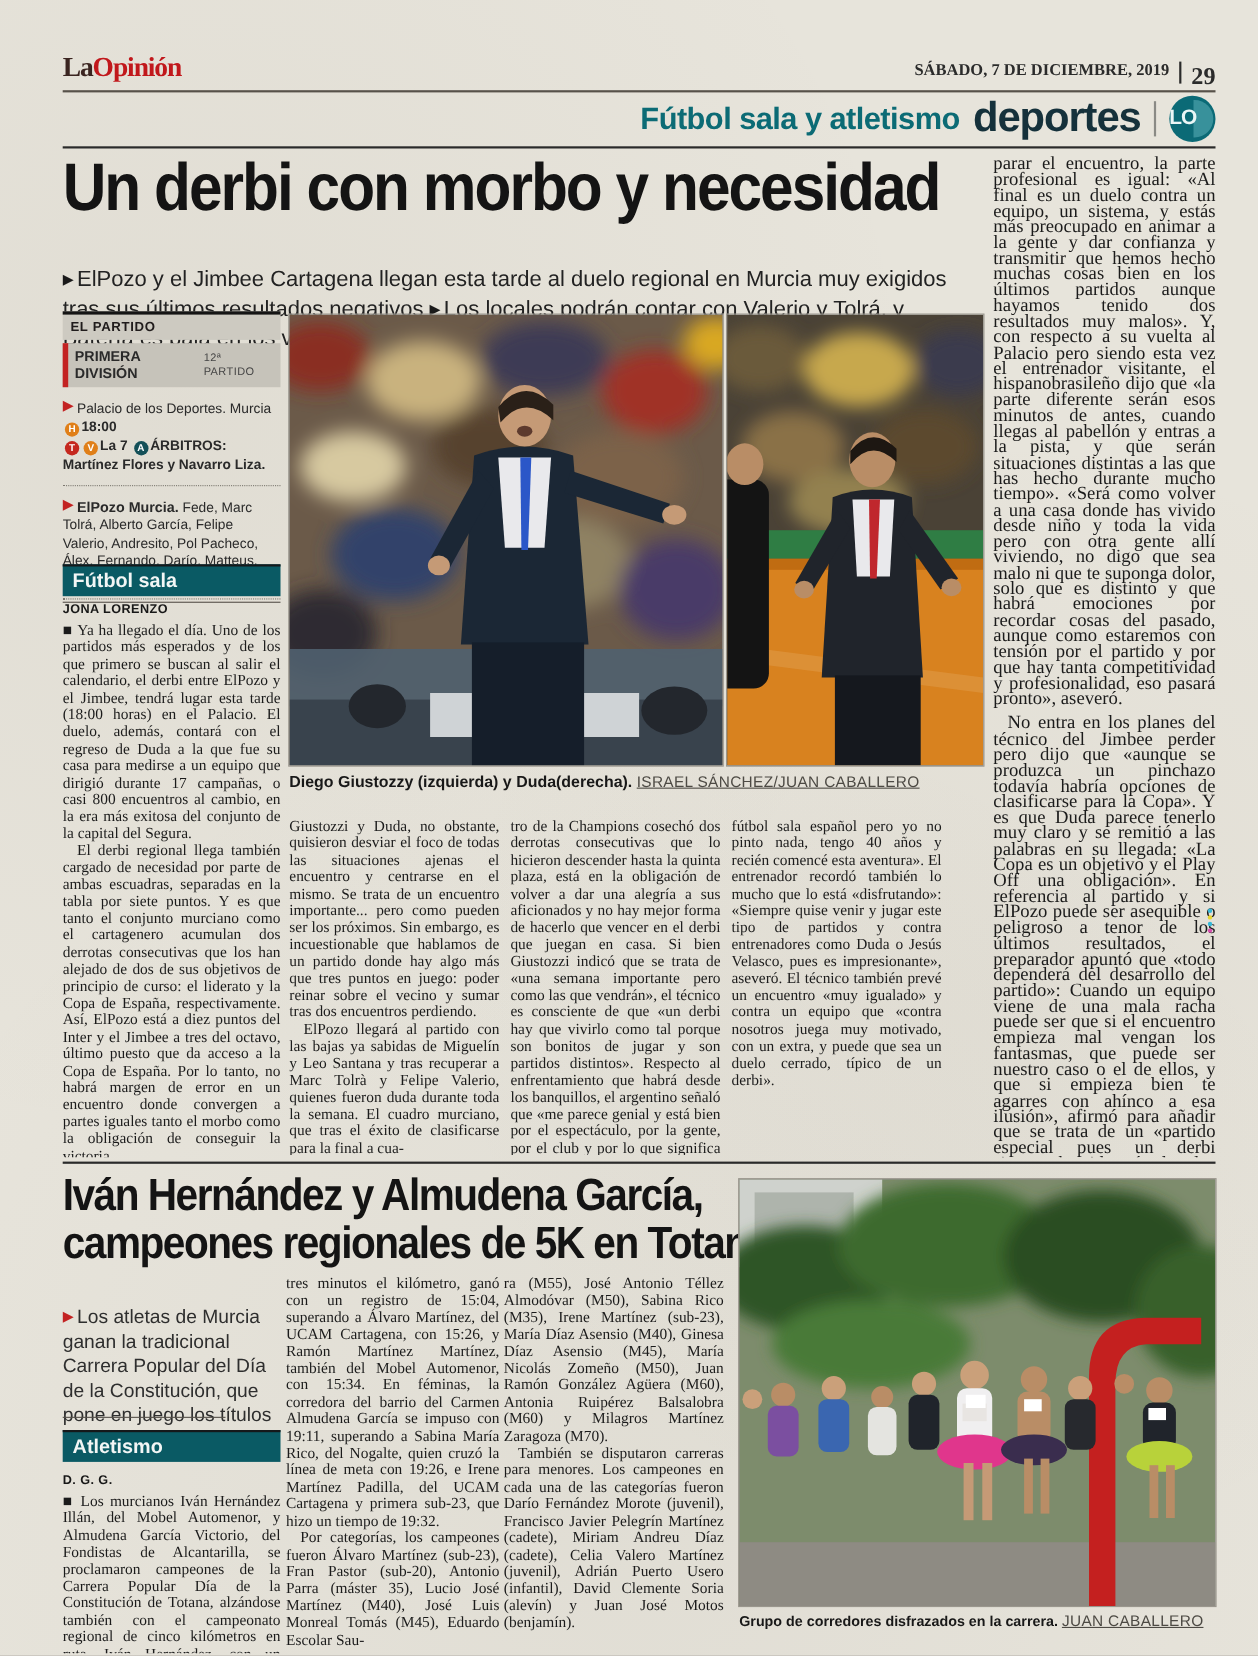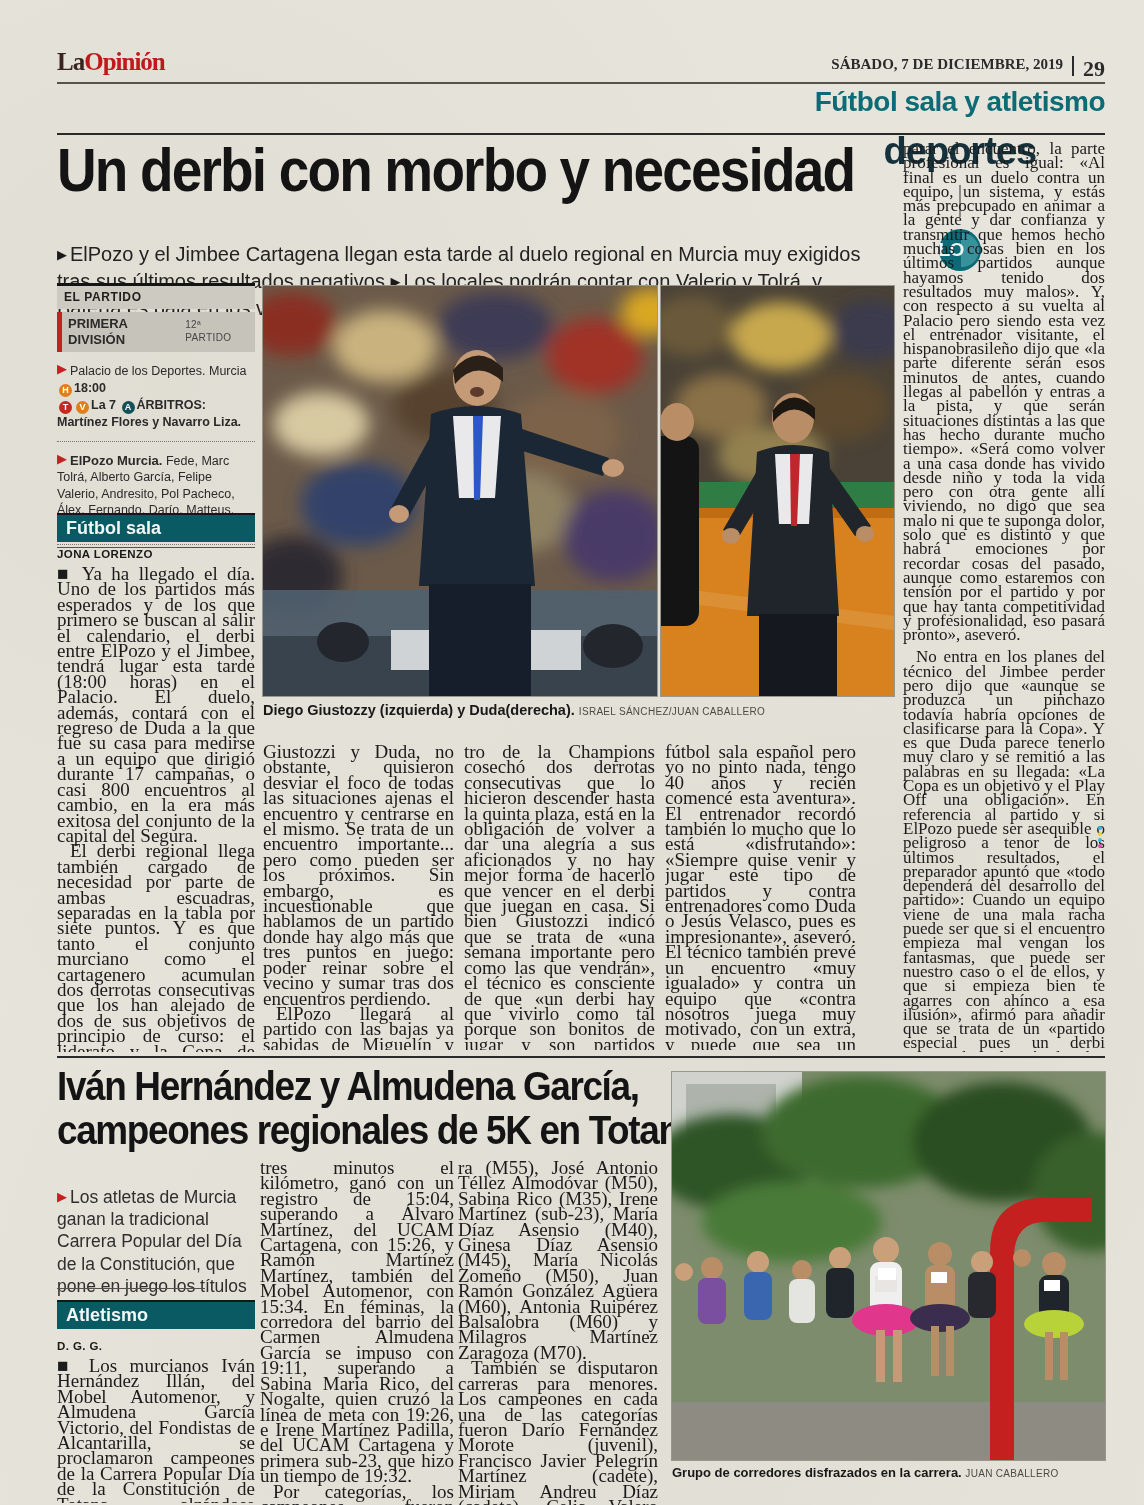--- a/index.html
+++ b/index.html
@@ -12,21 +12,21 @@
   .abs{position:absolute;}
   
   .mast-logo{left:57px;top:48px;font-family:"Liberation Serif",serif;font-weight:bold;font-size:25px;letter-spacing:-1px;}
   .mast-logo .la{color:#3a2420;}
   .mast-logo .op{color:#c1181c;}
   .mast-rule{left:57px;top:82px;width:1048px;height:2px;background:#57524a;}
   .mast-date{right:39px;top:56px;font-family:"Liberation Serif",serif;font-weight:bold;font-size:15px;color:#2b2b2b;display:flex;gap:9px;}
   .mast-date .sep{width:2px;height:20px;background:#2b2b2b;display:inline-block;}
   .mast-date .pg{font-size:22px;}
   
-  .section-bar{right:39px;top:86px;display:flex;align-items:center;gap:12px;flex-direction:column;}
+  .section-bar{right:39px;top:86px;display:flex;align-items:center;gap:12px;}
   .kicker{color:#0c6b75;font-weight:bold;font-size:28px;letter-spacing:-.5px;}
   .brand{color:#15313b;font-weight:bold;font-size:38px;letter-spacing:-1px;}
   .brand-sep{width:2px;height:32px;background:#8a8a85;}
   .lo-badge{width:42px;height:42px;border-radius:50%;background:#0b6a76;position:relative;display:flex;align-items:center;}
   .lo-badge:before{content:"";position:absolute;right:2px;top:4px;width:18px;height:34px;border-radius:0 17px 17px 0;background:#5fb0ba;opacity:.55;}
   .lo-badge span{position:relative;color:#eaf6f6;font-weight:bold;font-size:19px;letter-spacing:-1px;}
   .section-rule{left:57px;top:133px;width:1048px;height:2px;background:#2a2a2a;}
   
   .headline{left:57px;top:140px;font-size:61px;font-weight:bold;color:#141414;letter-spacing:-2px;line-height:1;white-space:nowrap;}
   .condense{display:inline-block;transform:scaleX(.9);transform-origin:0 50%;}
@@ -49,36 +49,36 @@
   .ci.red{background:#c5281f;}
   .ci.dark{background:#145058;}
   
   .sec-label{width:198px;height:29px;background:#0a5a64;border-top:2px solid #15181a;color:#f2f6f5;font-weight:bold;font-size:18px;display:flex;align-items:center;padding-left:9px;box-sizing:border-box;}
   .lbl-futbol{left:57px;top:513px;}
   .lbl-atl{left:57px;top:1300px;}
   .byline{font-weight:bold;font-size:11.5px;letter-spacing:.4px;color:#181818;}
   .byline1{left:57px;top:548px;}
   .byline2{left:57px;top:1340px;}
   
-  .bodycol{font-family:"Liberation Serif",serif;font-size:19px;line-height:15.4px;text-align:justify;color:#1b1b1b;overflow:hidden;}
+  .bodycol{font-family:"Liberation Serif",serif;font-size:14px;line-height:15.4px;text-align:justify;color:#1b1b1b;overflow:hidden;}
   .bodycol p{margin:0;}
   .bodycol p.ind{text-indent:13px;}
   .col1{left:57px;top:566px;width:198px;height:486px;}
   .col2{left:263px;top:744px;width:191px;height:306px;}
   .col3{left:464px;top:744px;width:191px;height:306px;}
   .col4{left:665px;top:744px;width:191px;height:306px;}
   .col5{left:903px;top:142px;width:202px;height:910px;font-size:17px;line-height:14.3px;}
   .col5 p.gap{margin-top:8px;}
   
   .photo{overflow:hidden;background:#777;outline:1px solid #9a968d;}
   .photo1{left:263px;top:286px;width:394px;height:410px;}
   .photo2{left:661px;top:286px;width:233px;height:410px;}
   .photo3{left:672px;top:1072px;width:433px;height:388px;}
   .caption{font-size:14.5px;font-weight:bold;color:#181818;}
-  .caption .credit{font-weight:normal;font-size:10px;color:#4d4a44;letter-spacing:.3px;}
+  .caption .credit{font-weight:normal;font-size:14px;color:#4d4a44;letter-spacing:.3px;text-decoration:underline;}
   .caption1{left:263px;top:702px;width:720px;}
   .caption2{left:672px;top:1465px;width:433px;font-size:13px;}
   
   .article-divider{left:57px;top:1056px;width:1048px;height:2px;background:#2a2a2a;}
   .headline2{left:57px;top:1064px;font-size:41px;font-weight:bold;letter-spacing:-1.5px;line-height:1.08;color:#141414;white-space:nowrap;}
   .standfirst2{left:57px;top:1168px;width:202px;font-size:17.5px;line-height:1.28;color:#2e2e2e;}
   .sf2-rule{left:57px;top:1288px;width:148px;height:1px;background:#56524b;}
   .bcol1{left:57px;top:1358px;width:198px;height:145px;}
   .bcol2{left:260px;top:1160px;width:194px;height:345px;}
   .bcol3{left:458px;top:1160px;width:200px;height:345px;}

